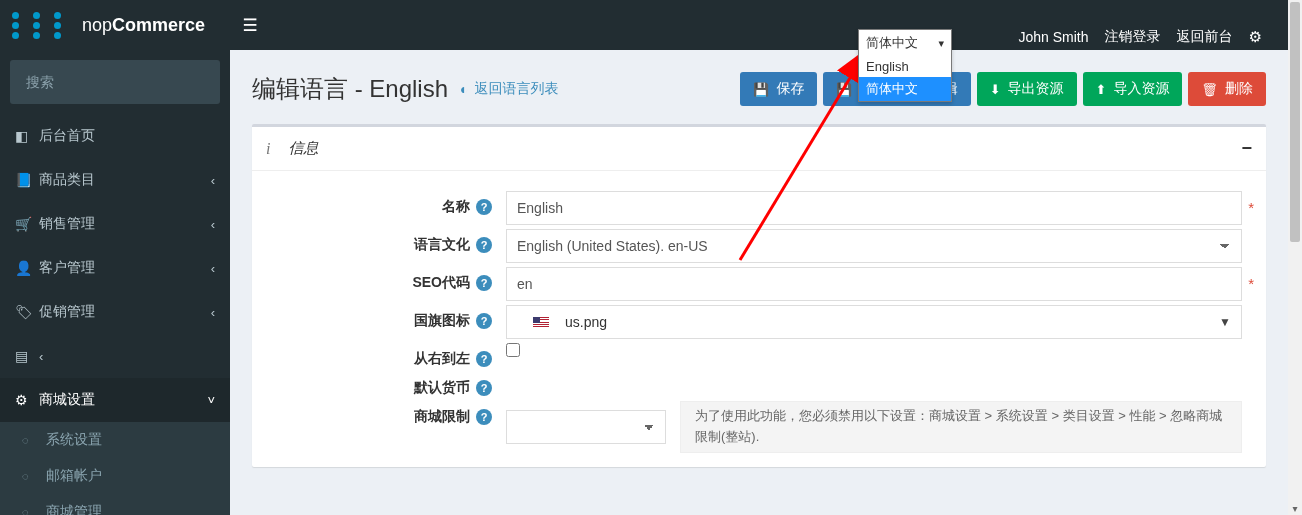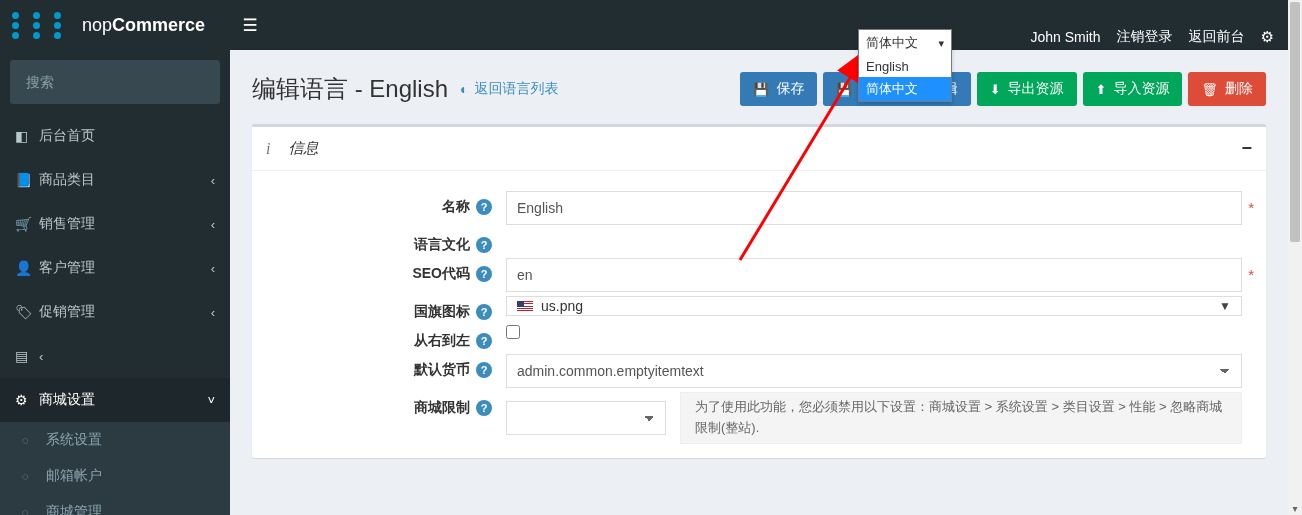--- a/index.html
+++ b/index.html
@@ -1,20 +1,20 @@
 <!DOCTYPE html>
 <html><head>
 <meta charset="utf-8">
 <style>
 * { box-sizing: border-box; margin: 0; padding: 0; }
 body { font-family: "Helvetica Neue", Helvetica, Arial, "Microsoft YaHei", sans-serif; font-size: 14px; color: #333; background: #ecf0f5; width: 1302px; height: 515px; overflow: hidden; position: relative; }
 a { text-decoration: none; color: inherit; }
 
 
-.top-bar { height: 50px; background: #222d32; width: 100%; display: flex; align-items: center; padding-right: 28px; }
+.top-bar { height: 50px; background: #222d32; width: 100%; display: flex; align-items: center; padding-right: 40px; }
 .logo-wrap { width: 230px; height: 50px; background: #222d32; display:flex; align-items:center; padding-left:12px;}
 .logo-dots { display:inline-flex; gap:3px; margin-right:10px;}
 .logo-dots .c { width:18px; display:flex; flex-direction:column; gap:3px;}
 .logo-dots .c span { width:7px; height:7px; border-radius:50%; background:#0099cc;}
 .logo-text { color:#fff; font-size:18px; font-weight:600; }
 .logo-text .nop { font-weight:400; }
 .toggle-menu { color:#fff; width:40px; text-align:center; font-size:17px; }
 .top-right { margin-left:auto; display:flex; align-items:center; gap:16px; color:#fff; font-size:14px;margin-top:24px;}
 .lang-dropdown { position:absolute; top:29px; left:858px; width:94px; background:#fff; border:1px solid #7a7a7a; z-index:100; box-shadow:0 2px 4px rgba(0,0,0,.2); font-size:13px;}
 .lang-dropdown .ld-head { padding:4px 7px; display:flex; justify-content:space-between; align-items:center;}
@@ -55,21 +55,21 @@
 .panel-head .pt { font-size:15px; color:#333;font-style:italic;}
 .panel-head .collapse { margin-left:auto; font-weight:700; color:#333; cursor:pointer; font-size:18px;}
 .panel-body { padding:20px 24px 10px 24px;}
 .form-row { display:flex; align-items:flex-start; margin-bottom:4px;}
 .form-label { width:230px; text-align:right; padding-right:14px; padding-top:7px; font-weight:700; color:#333; display:flex; justify-content:flex-end; align-items:center; gap:6px; }
 .form-label .h { width:16px; height:16px; border-radius:50%; background:#3c8dbc; color:#fff; font-size:11px; display:inline-flex; align-items:center; justify-content:center; font-weight:700;}
 .form-field { flex:1; position:relative; display:flex; align-items:center; gap:8px;}
 .inp, .sel { width:100%; height:34px; padding:5px 10px; border:1px solid #ddd; border-radius:0; font-size:14px; color:#555; background:#fff;}
 .sel { appearance:none; -webkit-appearance:none; background-image: linear-gradient(45deg, transparent 50%, #666 50%), linear-gradient(135deg, #666 50%, transparent 50%); background-position: calc(100% - 16px) 14px, calc(100% - 11px) 14px; background-size:5px 5px; background-repeat:no-repeat;}
 .req { color:#dd4b39; font-size:15px; position:absolute; right:-12px; top:8px;}
-.flag-sel { display:flex; align-items:center; height:20px; padding:5px 10px; border:1px solid #ddd; width:100%; gap:8px; position:relative;}
+.flag-sel { display:flex; align-items:center; height:34px; padding:5px 26px; border:1px solid #ddd; width:100%; gap:16px; position:relative;}
 .flag-sel .chv { position:absolute; right:10px; font-size:12px; color:#444;}
 .flag-us { width:16px; height:11px; background: linear-gradient(#b22234 0 8%, #fff 8% 16%, #b22234 16% 24%, #fff 24% 32%, #b22234 32% 40%, #fff 40% 48%, #b22234 48% 56%, #fff 56% 64%, #b22234 64% 72%, #fff 72% 80%, #b22234 80% 88%, #fff 88% 100%); position:relative;}
 .flag-us::before { content:""; position:absolute; top:0; left:0; width:7px; height:6px; background:#3c3b6e;}
 .chk { width:14px; height:14px;}
 .warn-box { flex:1; background:#f4f4f4; border:1px solid #eee; padding:4px 14px; color:#666; font-size:13px; line-height:1.6;}
 .narrow-sel { width:160px;}
 
 
 .arrow-svg { position:absolute; top:30px; left:250px; width:650px; height:250px; z-index:60; pointer-events:none;}
 
@@ -233,20 +233,23 @@
             <input class="inp" value="English" style="">
             <span class="req">*</span>
           </div>
       </div>
 
       <div class="form-row">
         <div class="form-label">
             <span>语言文化</span>
             <span class="h">?</span>
           </div>
+        <div class="form-field">
+            <select class="sel"><option>English (United States). en-US</option></select>
+          </div>
       </div>
 
       <div class="form-row">
         <div class="form-label">
             <span>SEO代码</span>
             <span class="h">?</span>
           </div>
         <div class="form-field">
             <input class="inp" value="en" style="">
             <span class="req">*</span>
@@ -274,23 +277,20 @@
           </div>
         <div class="form-field">
             <input type="checkbox" class="chk" style="">
           </div>
       </div>
 
       <div class="form-row">
         <div class="form-label">
             <span>默认货币</span>
             <span class="h">?</span>
-          </div>
-        <div class="form-field">
-            <select class="sel"><option>admin.common.emptyitemtext</option></select>
           </div>
       </div>
 
       <div class="form-row">
         <div class="form-label">
             <span>商城限制</span>
             <span class="h">?</span>
           </div>
         <div class="form-field" style="gap:14px;">
           <select class="sel narrow-sel"><option></option></select>

